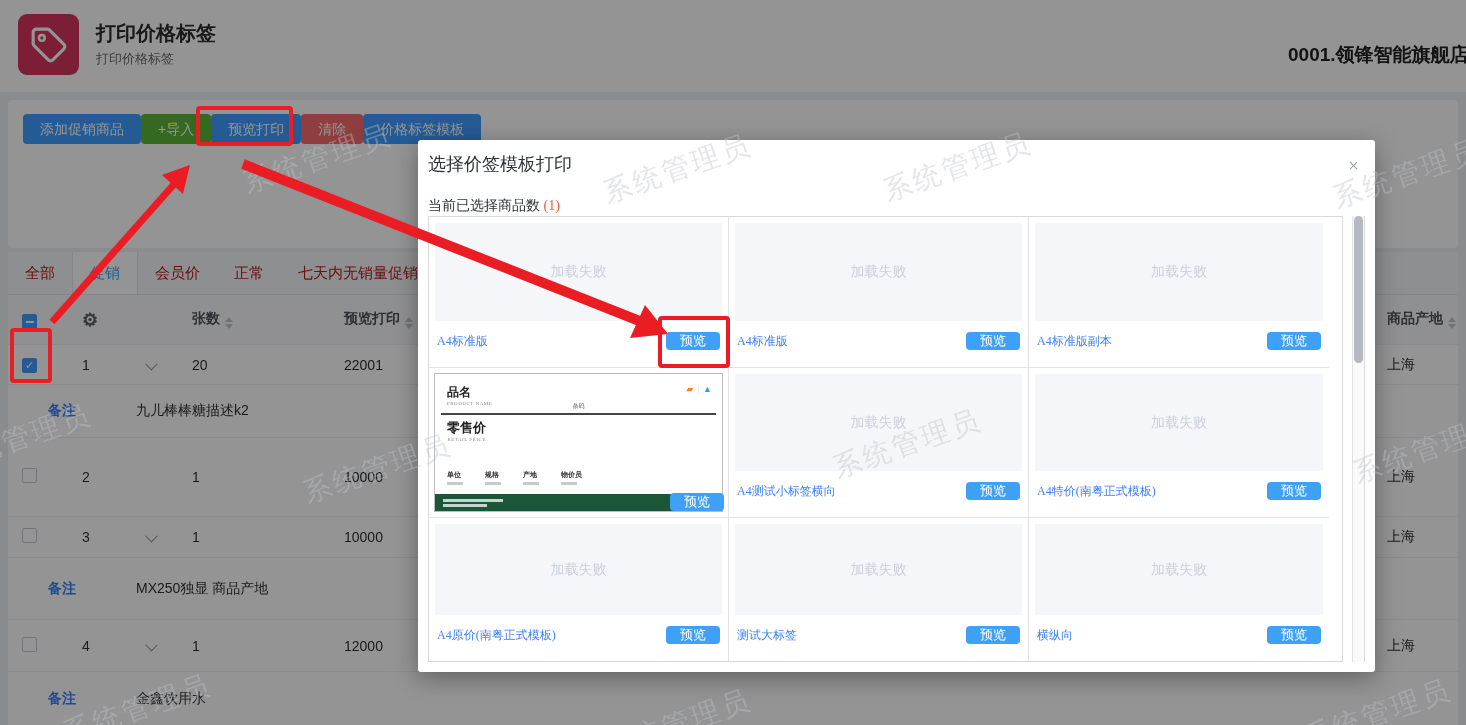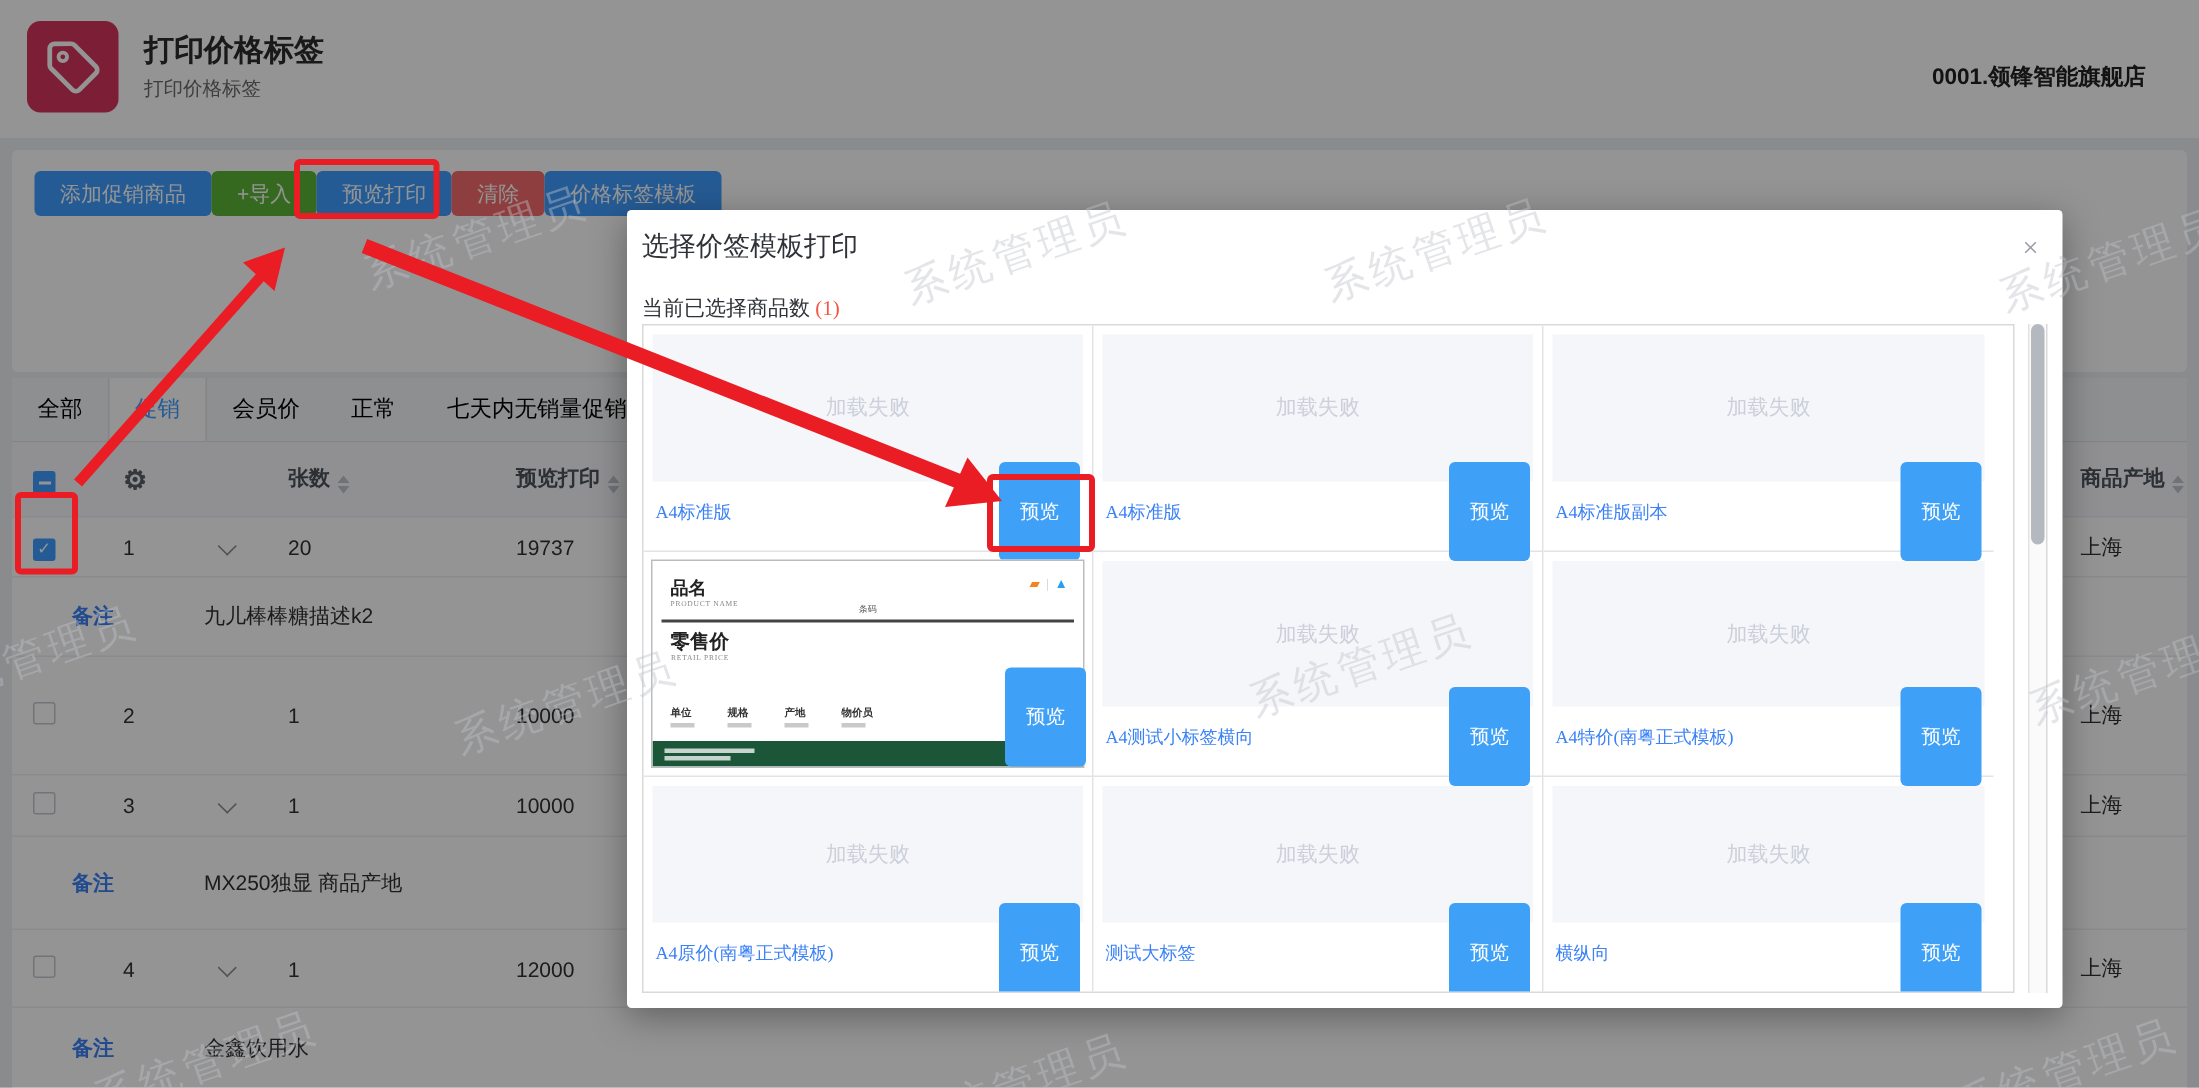--- a/index.html
+++ b/index.html
@@ -11,21 +11,21 @@
     color:#303133; font-size:14px;
   }
   
   .app-header { position:absolute; left:0; top:0; width:1466px; height:92px; background:#fff; }
   .logo { position:absolute; left:18px; top:14px; width:61px; height:61px; border-radius:9px;
           background:#d8345f; display:flex; align-items:center; justify-content:center; }
   .logo svg { width:38px; height:38px; }
   .hd-title { position:absolute; left:96px; top:20px; font-size:20px; font-weight:bold; color:#2b2b2b; }
   .hd-sub   { position:absolute; left:96px; top:50px; font-size:13px; color:#6a6a6a; }
   .hd-store { position:absolute; left:1288px; top:42px; width:178px; overflow:hidden; white-space:nowrap;
-              font-size:15px; font-weight:bold; color:#222; }
+              font-size:19px; font-weight:bold; color:#222; }
   
   .tool-card { position:absolute; left:8px; top:100px; width:1450px; height:148px; background:#fff; border-radius:4px; }
   .btn-row { position:absolute; left:15px; top:14px; display:flex; }
   .btn { height:30px; padding:0 17px; border:none; border-radius:4px; color:#fff; font-size:14px;
          line-height:30px; cursor:pointer; white-space:nowrap; font-family:inherit; }
   .btn.primary { background:#409EFF; }
   .btn.success { background:#5cb637; }
   .btn.danger  { background:#f56c6c; }
   .form-row { position:absolute; left:0; top:150px; width:100%; }
   .fld-label { position:absolute; font-size:15px; font-weight:bold; color:#2e2e2e; top:8px; }
@@ -34,21 +34,21 @@
                background:#fdfdfd; font-size:14px; color:#3b3f45; padding-left:28px; font-family:inherit; }
   .inp-store { left:88px;  width:150px; }
   .inp-user  { left:337px; width:152px; padding-left:20px; }
   .search-input { position:absolute; left:15px; top:207px; width:1434px; height:34px;
                   border:1px solid #d7dae0; border-radius:4px; font-size:14px; padding-left:13px;
                   color:#303133; background:#fff; font-family:inherit; }
   .search-input::placeholder { color:#aeb2ba; }
   
   .table-card { position:absolute; left:8px; top:252px; width:1450px; height:473px; background:#fff; }
   .tab-bar { height:43px; background:#f4f6f9; border-bottom:1px solid #e2e6ec; display:flex; }
-  .tab { line-height:42px; padding:0 17px; font-size:15px; color:#000000; cursor:pointer; }
+  .tab { line-height:42px; padding:0 17px; font-size:15px; color:#b91c1c; cursor:pointer; }
   .tab.active { background:#fff; color:#409EFF; border-left:1px solid #e2e6ec; border-right:1px solid #e2e6ec; }
   .tr { display:grid; grid-template-columns:56px 65px 55px 120px 200px 1fr 96px; align-items:center;
         border-bottom:1px solid #eef0f4; }
   .thead { height:50px; background:#f8f9fb; font-weight:bold; color:#4c5158; }
   .cell-check { padding-left:14px; }
   .cell-idx { padding-left:18px; }
   .cell-qty { padding-left:8px; }
   .cell-cat { padding-left:40px; }
   .cell-org { padding-left:25px; }
   .cb { width:15px; height:15px; border:1px solid #c4c9d1; border-radius:2px; background:#fff;
@@ -80,21 +80,21 @@
             padding-right:13px; overflow:hidden; }
   .m-cell { border-right:1px solid #e3e3e3; border-bottom:1px solid #e3e3e3; padding:6px;
             display:flex; flex-direction:column; position:relative; }
   .m-cell.last-col { border-right:none; }
   .m-cell.last-row { border-bottom:none; }
   .ph { flex:1; background:#f4f6fa; display:flex; align-items:center; justify-content:center;
         color:#ccd0da; font-size:14px; }
   .cap { height:40px; display:flex; align-items:center; justify-content:space-between; padding:0 2px; }
   .cap .name { font-size:12px; color:#3b82f6; white-space:nowrap; }
   .pv-btn { background:#3fa0f7; color:#fff; border:none; border-radius:4px; font-size:13px;
-            padding:24px 14px; cursor:pointer; font-family:inherit;margin-left:44px; }
+            padding:0 14px; cursor:pointer; font-family:inherit;margin-left:44px; }
   .scrolltrack { position:absolute; right:10px; top:76px; width:13px; height:446px;
                  background:#fafafa; border-left:1px solid #e2e2e2; border-right:1px solid #d9d9d9; z-index:21; }
   .scrollthumb { position:absolute; left:1px; top:0px; width:9px; height:147px; background:#b4b8bf; border-radius:5px; }
   
   .tpl-img { position:absolute; inset:5px; background:#fff; border:1px solid #b9bdc2; overflow:hidden; }
   .ti-name { position:absolute; left:12px; top:10px; font-size:12px; font-weight:bold; color:#222; }
   .ti-name small, .ti-price small { display:block; font-size:5px; color:#8a8a8a; font-weight:normal; letter-spacing:.5px; }
   .ti-logos { position:absolute; right:10px; top:10px; font-size:9px; display:flex; gap:4px; align-items:center; }
   .ti-barcode { position:absolute; left:0; right:0; top:28px; text-align:center; font-size:6px; color:#555; }
   .ti-line { position:absolute; left:6px; right:6px; top:39px; height:1.5px; background:#444; }
@@ -172,21 +172,21 @@
           <i class="up"></i>
           <i class="dn"></i>
         </span></div>
   </div>
 
   <div class="tr" style="height:40px;">
     <div class="cell-check"><span class="cb on check"></span></div>
     <div class="cell-idx">1</div>
     <div><span class="chev"></span></div>
     <div class="cell-qty">20</div>
-    <div class="cell-cat">19737</div>
+    <div class="cell-cat">22001</div>
     <div></div>
     <div class="cell-org">上海</div>
   </div>
   <div class="note-row" style="height:53px;">
     <span class="note-label">备注</span>
     <span class="note-val">九儿棒棒糖描述k2</span>
   </div>
 
   <div class="tr" style="height:79px;">
     <div class="cell-check"><span class="cb"></span></div>

